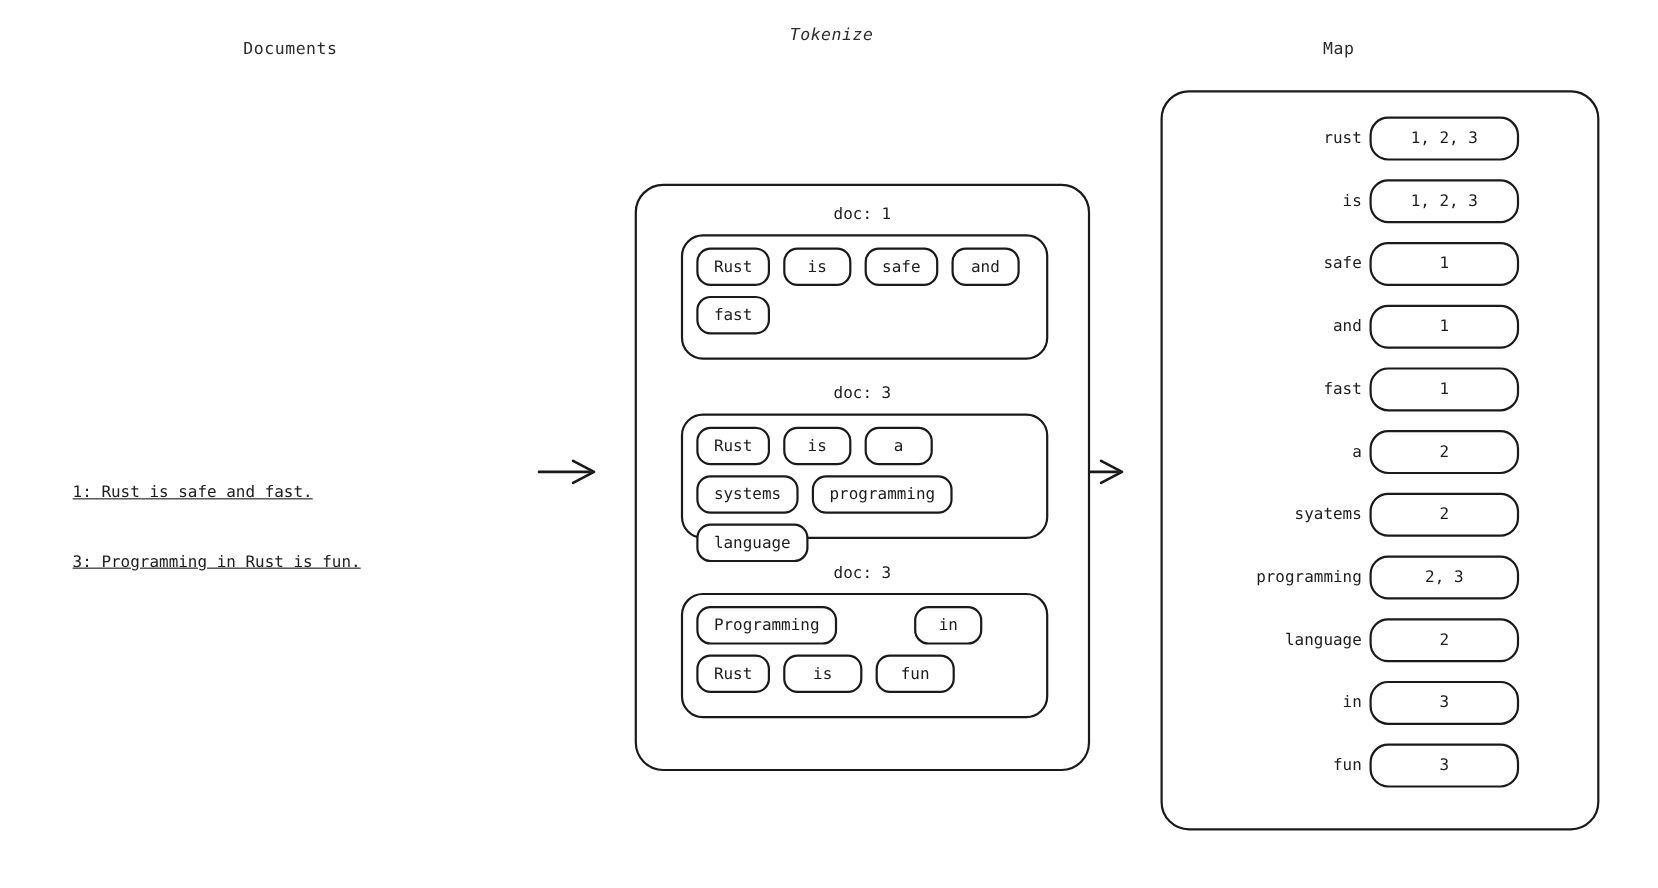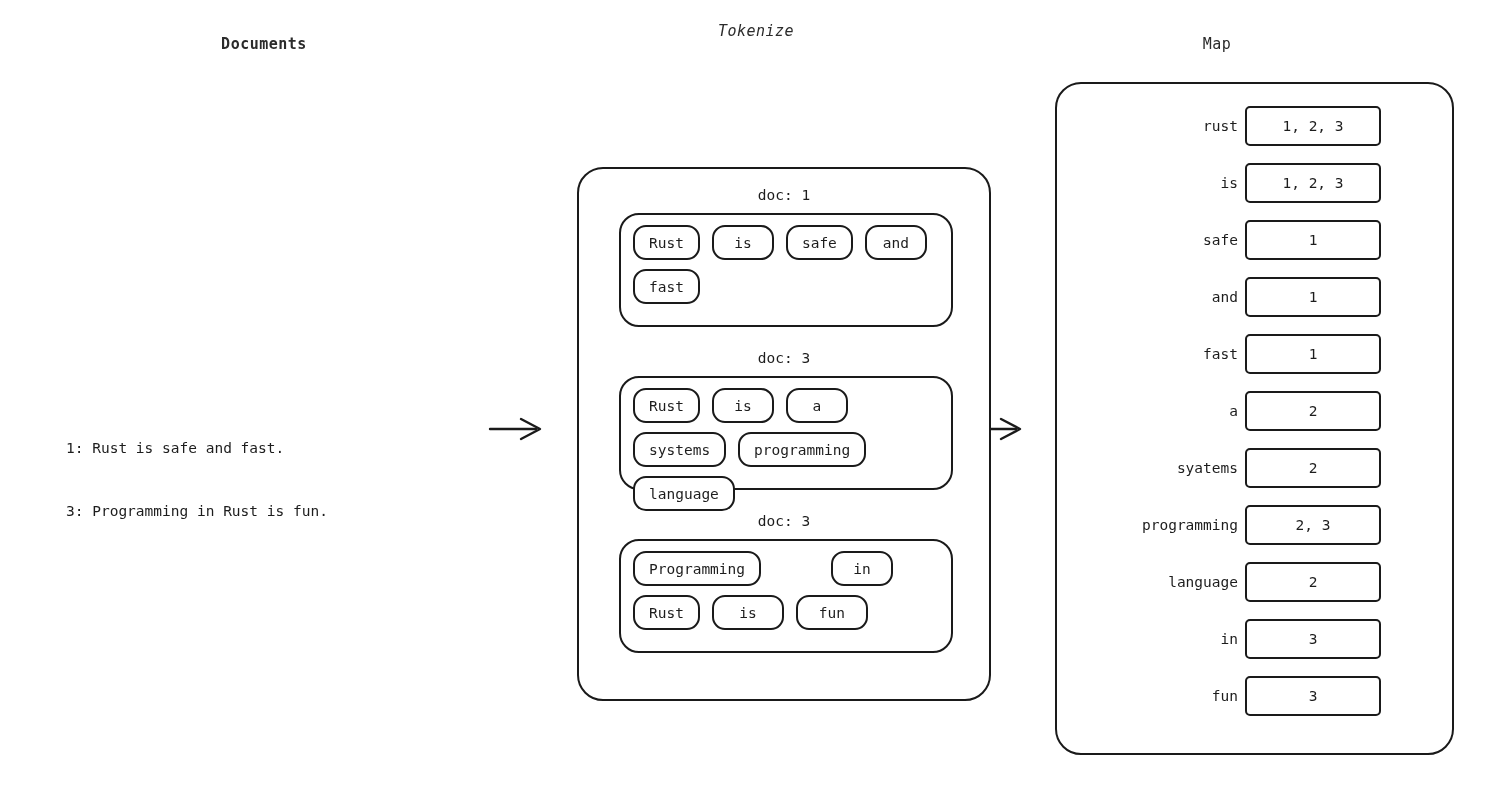--- a/index.html
+++ b/index.html
@@ -24,35 +24,35 @@
   
   .col-title {
     position: absolute;
     font-size: 15px;
     letter-spacing: 0.5px;
     color: #2b2b2b;
     white-space: nowrap;
     text-align: center;
     transform: translateX(-50%);
   }
-  #title-documents { left: 264px; top: 35px; font-weight: bold; }
+  #title-documents { left: 264px; top: 35px; }
   #title-tokenize  { left: 756px; top: 22px; font-style: italic; }
   #title-map       { left: 1217px; top: 35px; }
 
   
   .doc-list {
     position: absolute;
     left: 66px;
     top: 396px;
     font-size: 14.5px;
     line-height: 21px;
     white-space: pre;
     color: #1d1d1d;
   }
-  .doc-line { white-space: pre; }
+  .doc-line { white-space: pre; text-decoration: underline; }
 
   
   .arrow {
     position: absolute;
   }
   #arrow-docs-to-tokenize { left: 488px; top: 412px; }
   #arrow-tokenize-to-map  { left: 968px; top: 412px; }
 
   
   .panel {
@@ -154,21 +154,21 @@
     white-space: nowrap;
   }
   .map-value {
     position: absolute;
     left: 188px;
     width: 136px;
     height: 40px;
     box-sizing: border-box;
     background: #ffffff;
     border: 2.2px solid #1a1a1a;
-    border-radius: 5px;
+    border-radius: 17px;
     display: flex;
     align-items: center;
     justify-content: center;
     font-size: 14.5px;
     color: #1d1d1d;
     white-space: pre;
   }
 </style>
 </head>
 <body>

